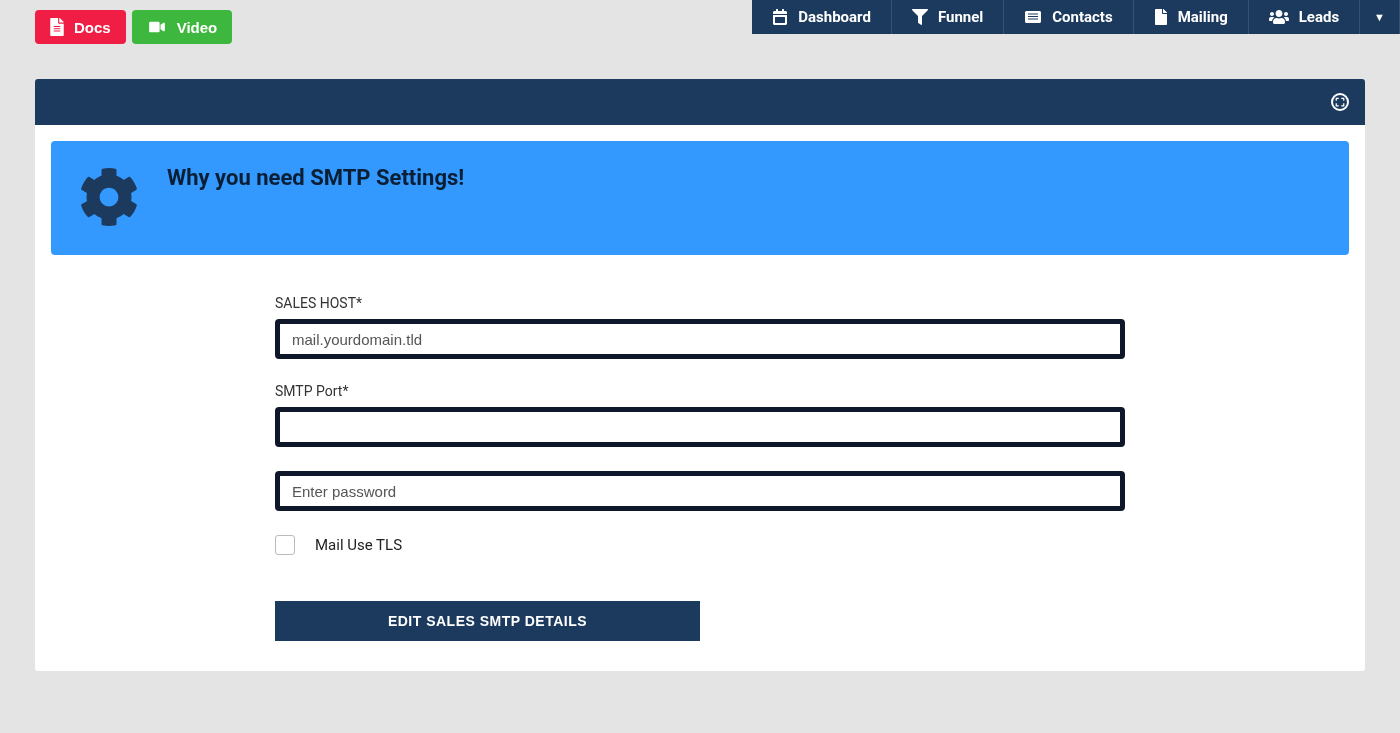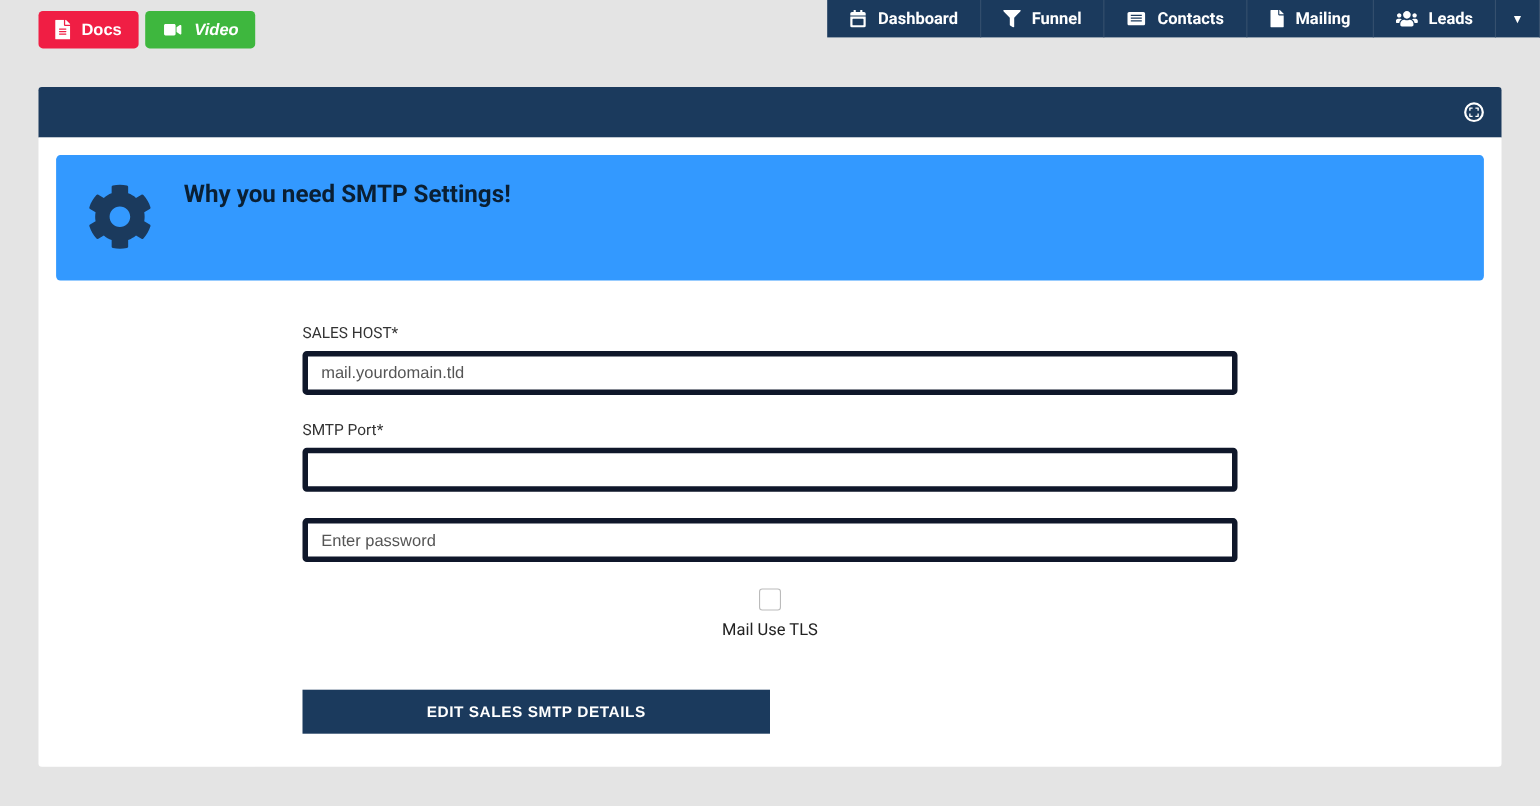--- a/index.html
+++ b/index.html
@@ -26,21 +26,21 @@
       gap: 10px;
       padding: 8px 15px;
       border-radius: 4px;
       color: #fff;
       font-weight: 700;
       font-size: 15px;
       cursor: pointer;
       border: none;
     }
     .btn-docs { background: #f01e44; }
-    .btn-video { background: #3eb73e; margin-left: 6px; font-style: italic; }
+    .btn-video { background: #3eb73e; margin-left: 6px; }
     .nav {
       display: flex;
       background: #1b3a5d;
     }
     .nav-item {
       display: flex;
       align-items: center;
       gap: 10px;
       padding: 16px 20px;
       height: 34px;
@@ -123,23 +123,22 @@
       border: 5px solid #0f172a;
       border-radius: 4px;
       padding: 0 12px;
       font-size: 15px;
       color: #222;
     }
     .form-input::placeholder { color: #555; }
     .checkbox-row {
       display: flex;
       align-items: center;
-      gap: 8px;
+      gap: 20px;
       margin-bottom: 46px;
-      flex-direction: column;
     }
     .checkbox {
       width: 20px;
       height: 20px;
       border: 1px solid #bbb;
       border-radius: 3px;
       cursor: pointer;
     }
     .checkbox-label {
       font-size: 15px;

